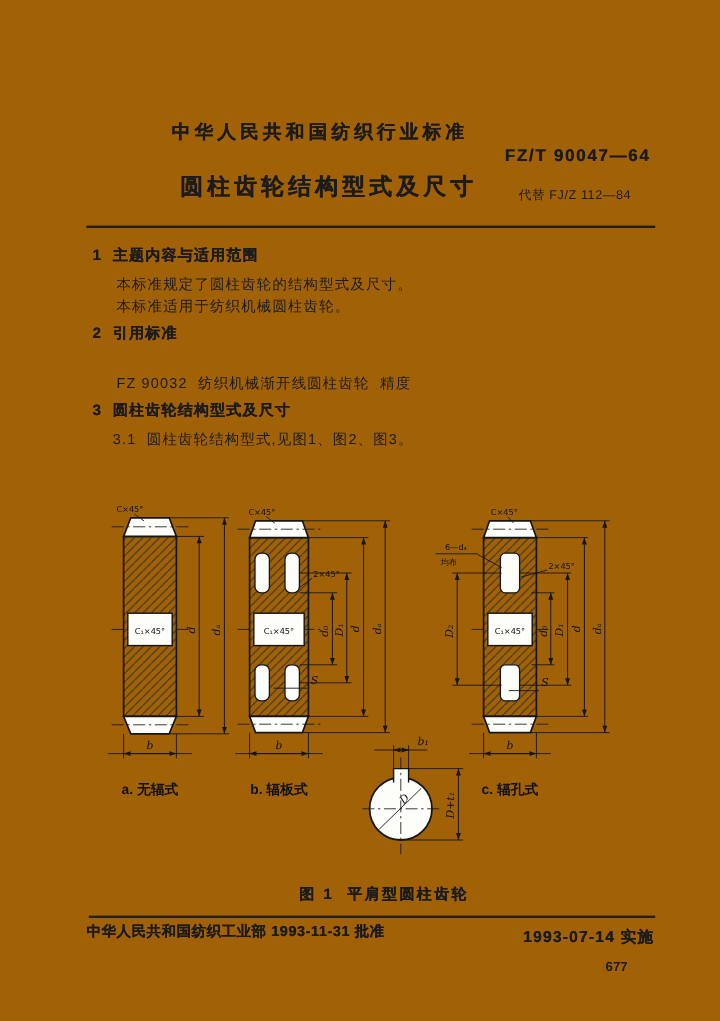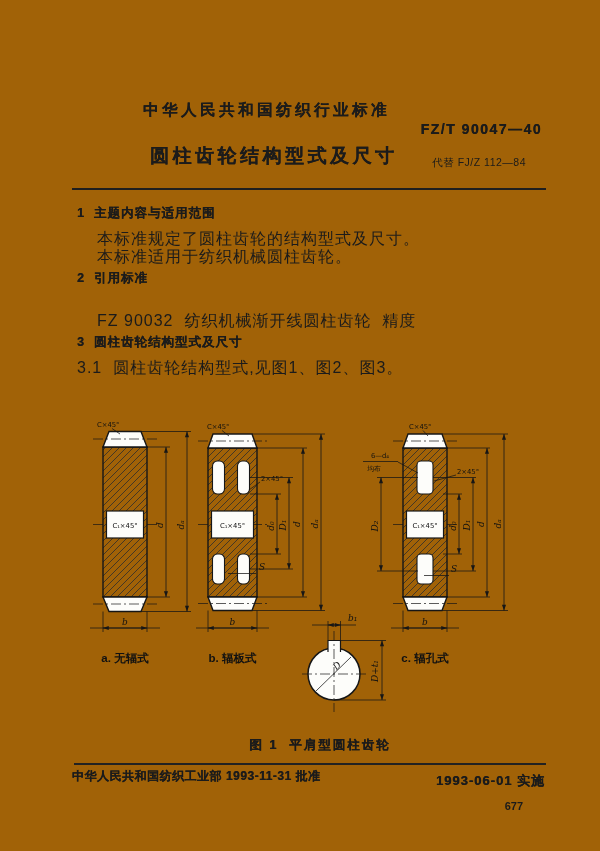--- a/index.html
+++ b/index.html
@@ -12,29 +12,29 @@
   .ink-bold{font-weight:700;text-shadow:.35px 0 0 currentColor;}
   .pre{white-space:pre;}
 
   .org-line{left:143px;top:100px;font-size:15.5px;letter-spacing:3.5px;}
   .std-no{right:58px;top:121px;font-size:14px;letter-spacing:1.5px;}
   .doc-title{left:150px;top:143px;font-size:19px;letter-spacing:3.5px;}
   .replaces{right:74px;top:156px;font-size:10.5px;letter-spacing:.5px;}
   .head-rule{left:72px;top:188px;width:474px;height:2px;background:#1f1f1f;}
 
   .sec-h{font-size:12.5px;letter-spacing:1px;}
-  .sec-p{font-size:16px;letter-spacing:1px;text-align:center;}
+  .sec-p{font-size:12px;letter-spacing:1px;text-align:center;}
   .h1{left:77px;top:205px;}
   .p1a{left:97px;top:229px;}
   .p1b{left:97px;top:247px;}
   .h2{left:77px;top:270px;}
   .ref1{left:97px;top:292px;}
   .ref2{left:97px;top:311px;}
   .h3{left:77px;top:334px;}
-  .p31{left:77px;top:358px;}
+  .p31{left:94px;top:358px;}
 
   .fig-svg{left:55px;top:405px;}
 
   .fig-caption{left:180px;top:737px;width:280px;text-align:center;
     font-size:12.5px;letter-spacing:2px;}
   .foot-rule{left:74px;top:763px;width:472px;height:2px;background:#222;}
   .foot-left{left:72px;top:768px;font-size:12px;letter-spacing:.5px;}
   .foot-right{right:55px;top:772px;font-size:13px;letter-spacing:1px;}
   .page-no{right:77px;top:800px;font-size:11px;font-weight:700;padding-left:28px;}
 
@@ -50,21 +50,21 @@
   text.dimlab{font:italic 9px "DejaVu Serif",serif;fill:#111;}
   text.note{font:6.8px "DejaVu Sans",sans-serif;fill:#111;}
   text.cap{font:700 11.5px "Liberation Sans",sans-serif;fill:#111;}
 </style>
 </head>
 <body>
 
 <div class="page">
 
   <div class="abs org-line ink-bold">中华人民共和国纺织行业标准</div>
-  <div class="abs std-no ink-bold">FZ/T 90047—40</div>
+  <div class="abs std-no ink-bold">FZ/T 90047—64</div>
   <div class="abs doc-title ink-bold">圆柱齿轮结构型式及尺寸</div>
   <div class="abs replaces">代替 FJ/Z 112—84</div>
   <div class="abs head-rule"></div>
 
   <div class="abs sec-h ink-bold pre h1">1  主题内容与适用范围</div>
   <div class="abs sec-p p1a">本标准规定了圆柱齿轮的结构型式及尺寸。</div>
   <div class="abs sec-p p1b">本标准适用于纺织机械圆柱齿轮。</div>
   <div class="abs sec-h ink-bold pre h2">2  引用标准</div>
   <div class="abs sec-p pre ref2">FZ 90032  纺织机械渐开线圆柱齿轮  精度</div>
   <div class="abs sec-h ink-bold pre h3">3  圆柱齿轮结构型式及尺寸</div>
@@ -235,16 +235,16 @@
       <text class="dimlab" x="348" y="621">b₁</text>
       <line class="dim" x1="382" y1="640.5" x2="382" y2="700"></line>
       <text class="dimlab" text-anchor="middle" transform="rotate(-90 378 671)" x="378" y="671">D+t₁</text>
     </g>
   </svg>
 
   <div class="abs fig-caption ink-bold pre">图 1  平肩型圆柱齿轮</div>
 
   <div class="abs foot-rule"></div>
   <div class="abs foot-left ink-bold">中华人民共和国纺织工业部 1993-11-31 批准</div>
-  <div class="abs foot-right ink-bold">1993-06-01 实施</div>
+  <div class="abs foot-right ink-bold">1993-07-14 实施</div>
   <div class="abs page-no">677</div>
 
 </div>
 
 </body></html>

